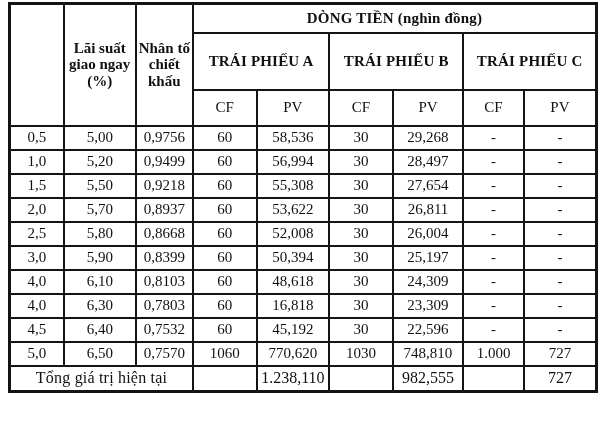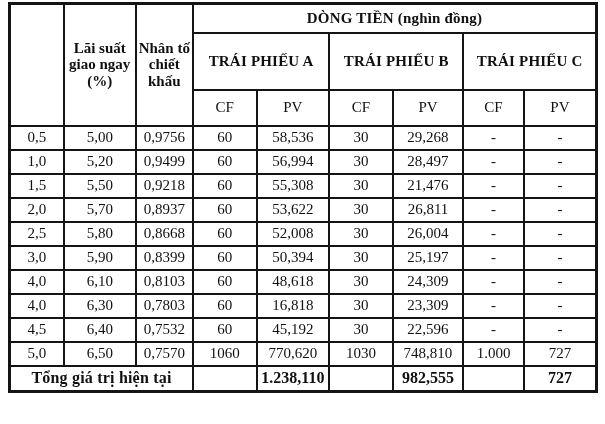--- a/index.html
+++ b/index.html
@@ -47,21 +47,21 @@
   .hdr { font-weight: bold; font-size: 15px; }
   .hdr-group { font-weight: bold; font-size: 16px; letter-spacing: 0.2px; margin-top: 18px; }
   .hdr-bond { font-weight: bold; font-size: 15px; white-space: nowrap; letter-spacing: 0.2px; }
   .hdr-cfpv { font-weight: normal; font-size: 15.5px; border-radius: 14px; }
   tr.hrow1 { height: 29px; }
   tr.hrow2 { height: 57px; }
   tr.hrow3 { height: 36px; }
   tr.data-row { height: 24px; }
   tr.data-row td { font-size: 15px; }
   tr.total-row { height: 26px; }
-  tr.total-row td { font-weight: bold; font-size: 16px; }
+  tr.total-row td { font-weight: normal; font-size: 16px; }
   .total-label { letter-spacing: 0.2px; }
 </style>
 </head>
 <body>
 
 <div class="page">
 
 
   <table class="val-table">
     <colgroup>
@@ -120,21 +120,21 @@
           <td>-</td>
           <td>-</td>
         </tr>
         <tr class="data-row">
           <td>1,5</td>
           <td>5,50</td>
           <td>0,9218</td>
           <td>60</td>
           <td>55,308</td>
           <td>30</td>
-          <td>21,476</td>
+          <td>27,654</td>
           <td>-</td>
           <td>-</td>
         </tr>
         <tr class="data-row">
           <td>2,0</td>
           <td>5,70</td>
           <td>0,8937</td>
           <td>60</td>
           <td>53,622</td>
           <td>30</td>

